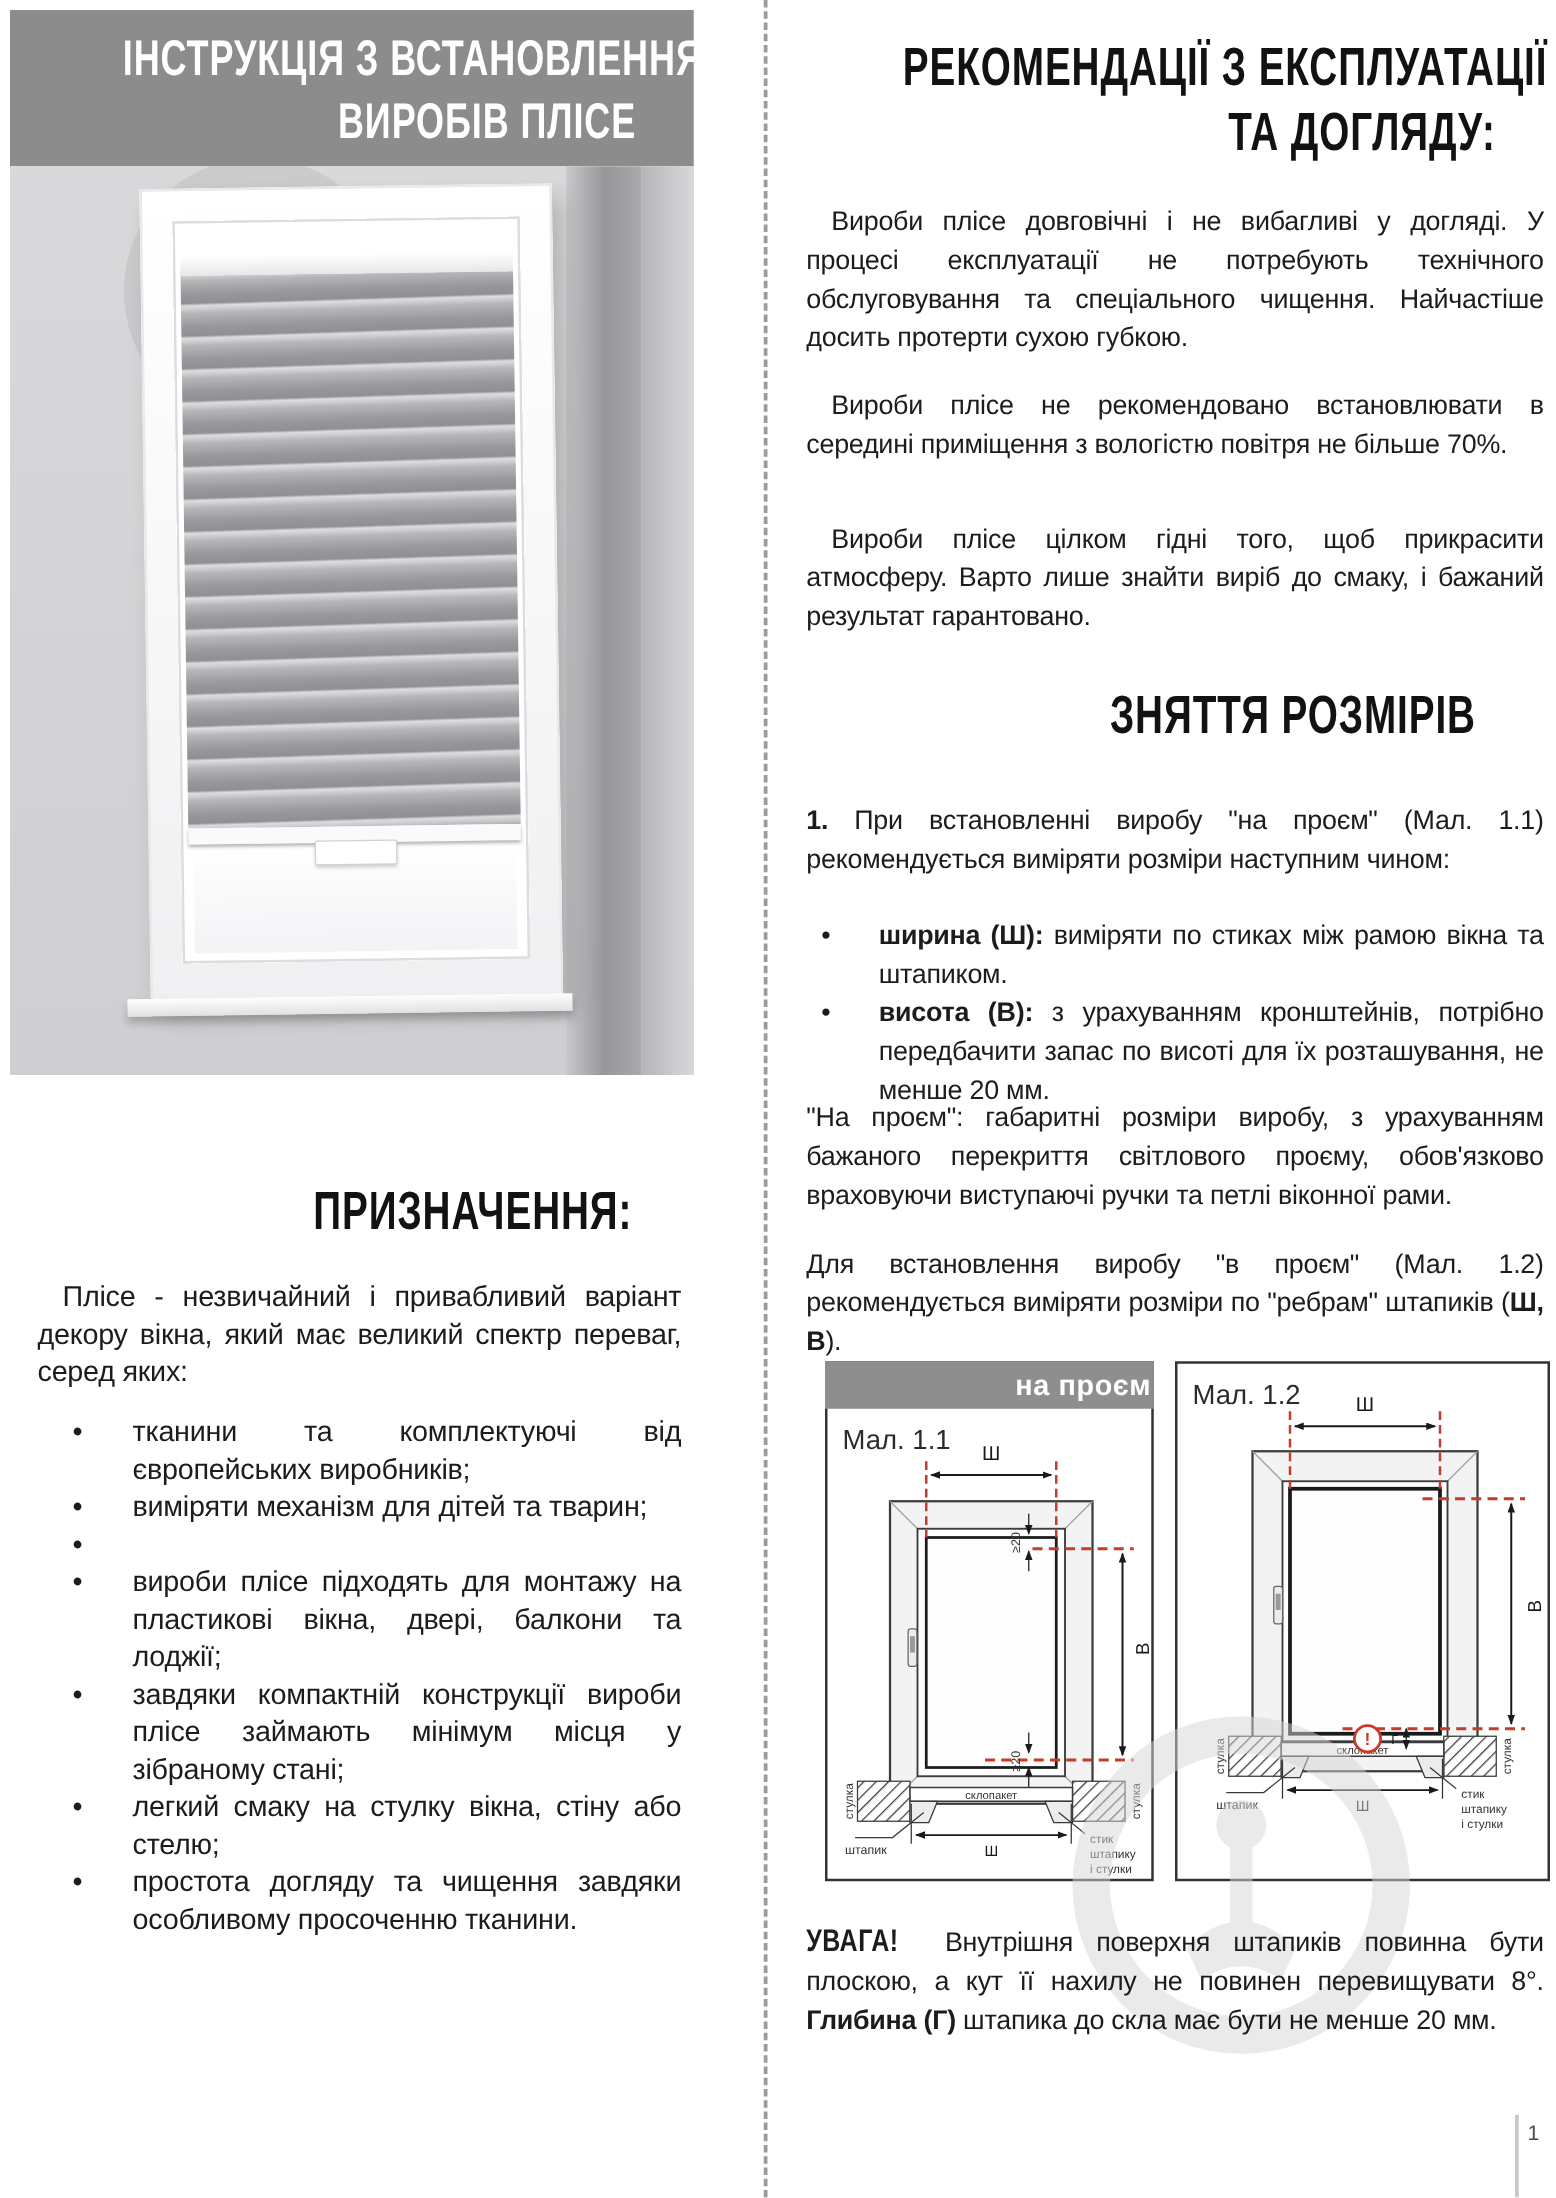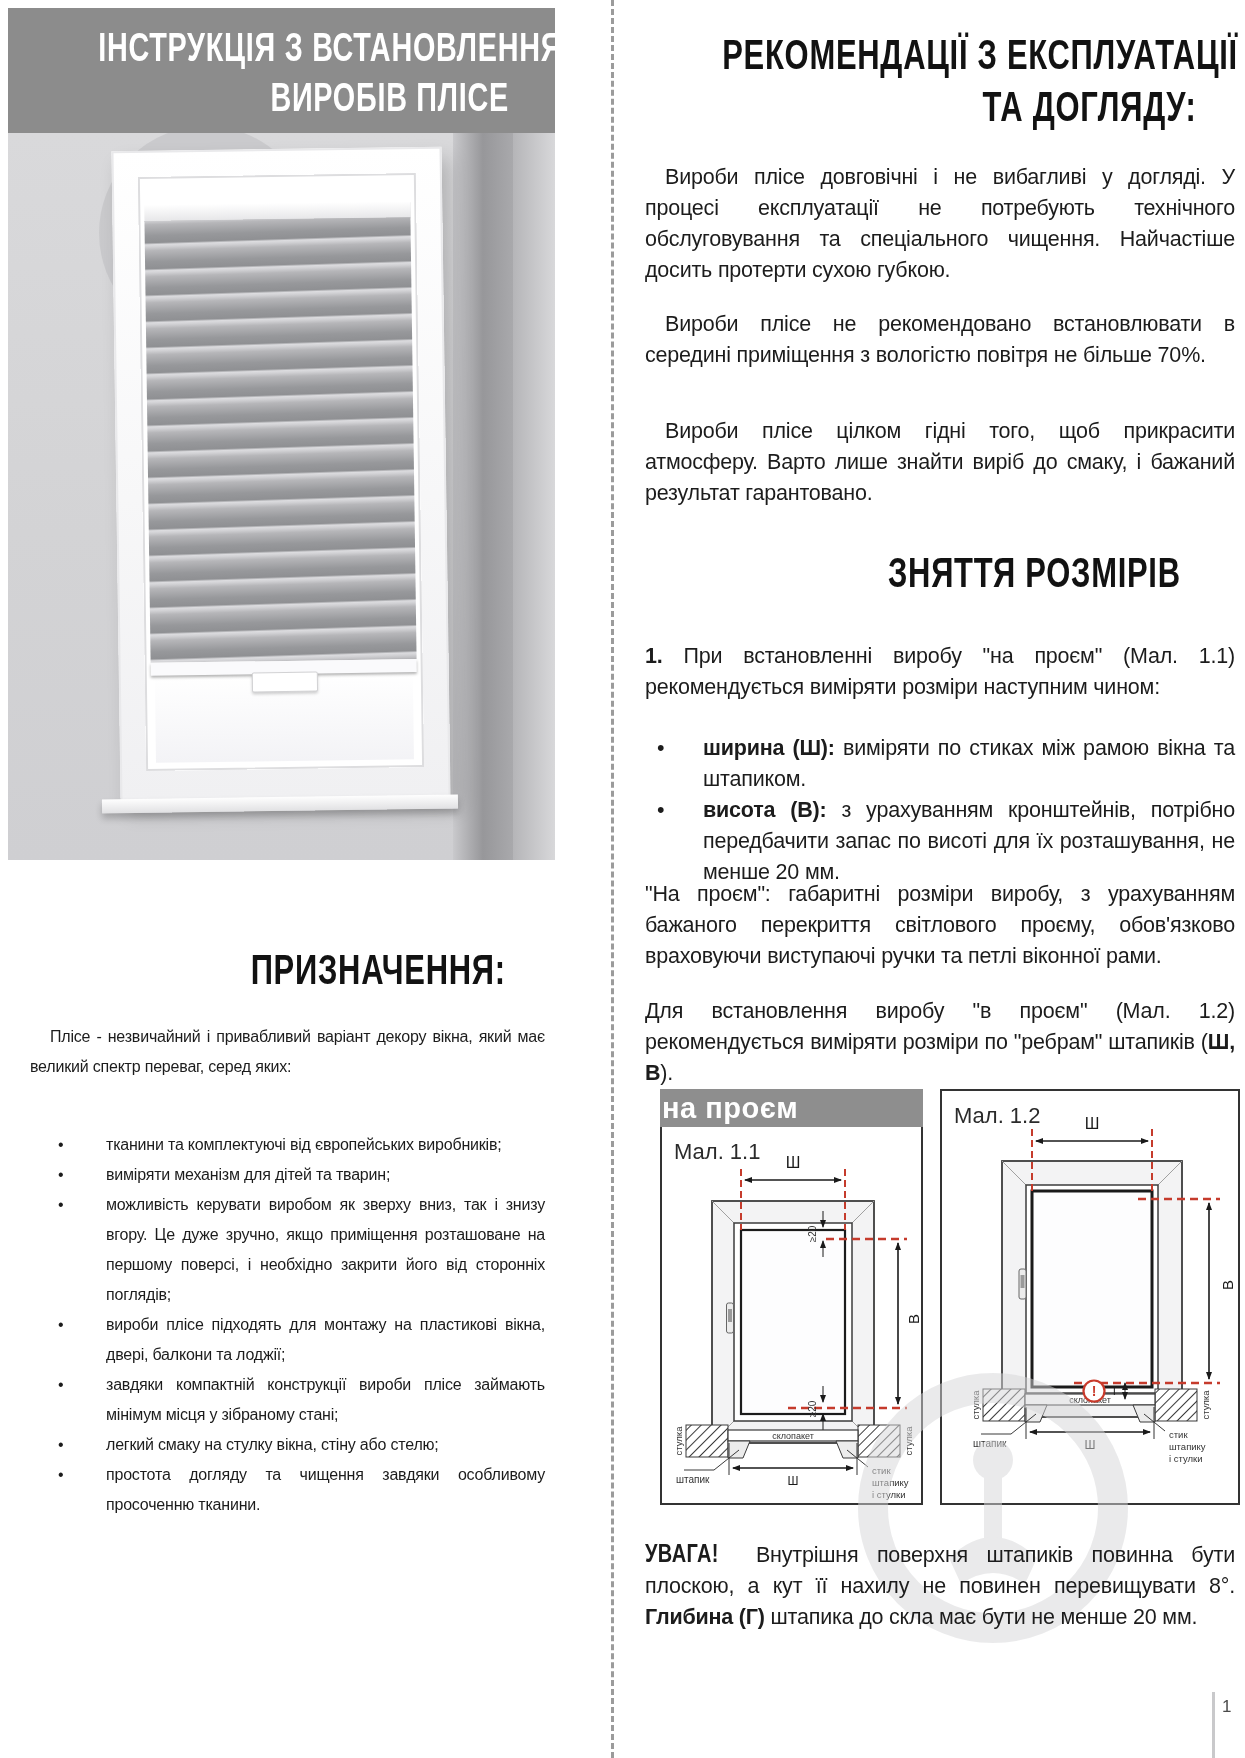--- a/index.html
+++ b/index.html
@@ -3,21 +3,21 @@
 <meta charset="utf-8">
 <style>
   html,body{margin:0;padding:0}
   body{
     position:relative;width:1245px;height:1758px;background:#ffffff;
     font-family:"Liberation Sans",sans-serif;color:#1c1c1c;overflow:hidden;
   }
   .abs{position:absolute}
   
   .rtext{font-size:21.5px;line-height:31px;text-align:justify;letter-spacing:-.2px}
-  .ltext{font-size:16px;line-height:30px;text-align:justify;letter-spacing:-.2px}
+  .ltext{font-size:23px;line-height:30px;text-align:justify;letter-spacing:-.2px}
   .ital{}
   .b{font-weight:700}
   .indent{text-indent:20px}
   
   .hwrap{text-align:right;color:#121212}
   .cond{display:inline-block;transform:scaleX(.72);transform-origin:center;
         white-space:nowrap;font-weight:700;letter-spacing:1px}
   .h-big{font-size:43px;line-height:52px}
   .cond-sm{display:inline-block;transform:scaleX(.8);transform-origin:left center;
         white-space:nowrap;font-weight:700;font-size:25px;letter-spacing:.5px}
@@ -60,21 +60,21 @@
   .sizes-heading{left:622px;top:546px;width:616px}
   
   .p-abs{width:590px;left:645px}
   .bul{display:flex}
   .bul .m{flex:0 0 58px;padding-left:12px;box-sizing:border-box}
   .bul .t{flex:1;text-align:justify}
   .lbul .m{flex:0 0 76px;padding-left:28px}
   
   .dbox{top:1089px;border:2px solid #333333;background:#ffffff;box-sizing:border-box}
   .dbox .dhead{height:38px;background:#8e8e8e;color:#ffffff;font-weight:700;
-        font-size:29px;line-height:38px;text-align:left;letter-spacing:.5px;
+        font-size:23px;line-height:38px;text-align:right;letter-spacing:.5px;
         margin:-2px -2px 0 -2px;padding:0 2px}
   .dbox svg{display:block}
   svg text{font-family:"Liberation Sans",sans-serif}
   
   .attention{z-index:2}
   
   .pgbar{left:1212px;top:1692px;width:3px;height:66px;background:#c9c9cb}
   .pgnum{left:1222px;top:1697px;font-size:17px;color:#4a4a4a}
 </style>
 </head>
@@ -118,21 +118,20 @@
   <div class="bul lbul ltext">
     <div class="m">•</div>
     <div class="t">тканини та комплектуючі від європейських виробників;</div>
   </div>
   <div class="bul lbul ltext">
     <div class="m">•</div>
     <div class="t">виміряти механізм для дітей та тварин;</div>
   </div>
   <div class="bul lbul ltext">
     <div class="m">•</div>
-    <div class="t">можливість керувати виробом як зверху вниз, так і знизу вгору. Це дуже зручно, якщо приміщення розташоване на першому поверсі, і необхідно закрити його від сторонніх поглядів;</div>
   </div>
   <div class="bul lbul ltext">
     <div class="m">•</div>
     <div class="t">вироби плісе підходять для монтажу на пластикові вікна, двері, балкони та лоджії;</div>
   </div>
   <div class="bul lbul ltext">
     <div class="m">•</div>
     <div class="t">завдяки компактній конструкції вироби плісе займають мінімум місця у зібраному стані;</div>
   </div>
   <div class="bul lbul ltext">

